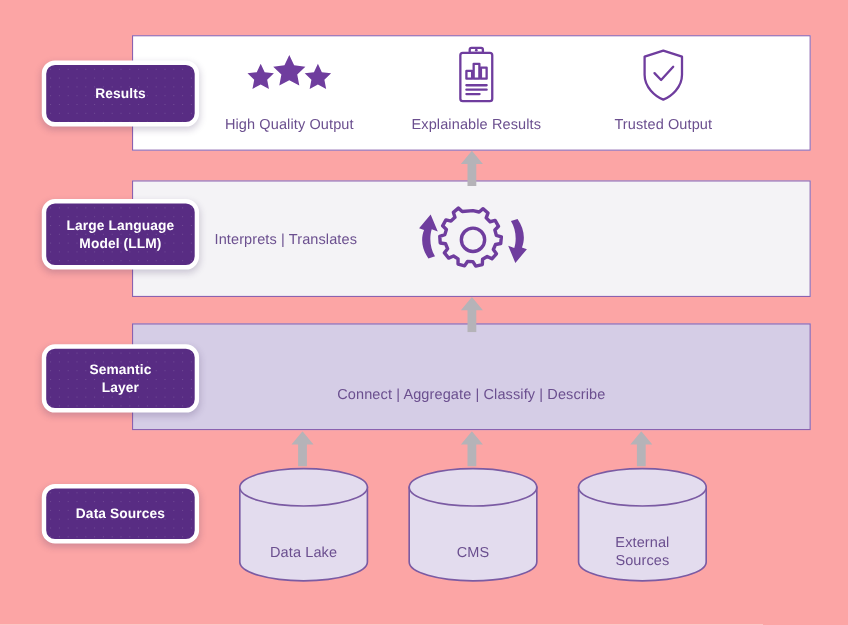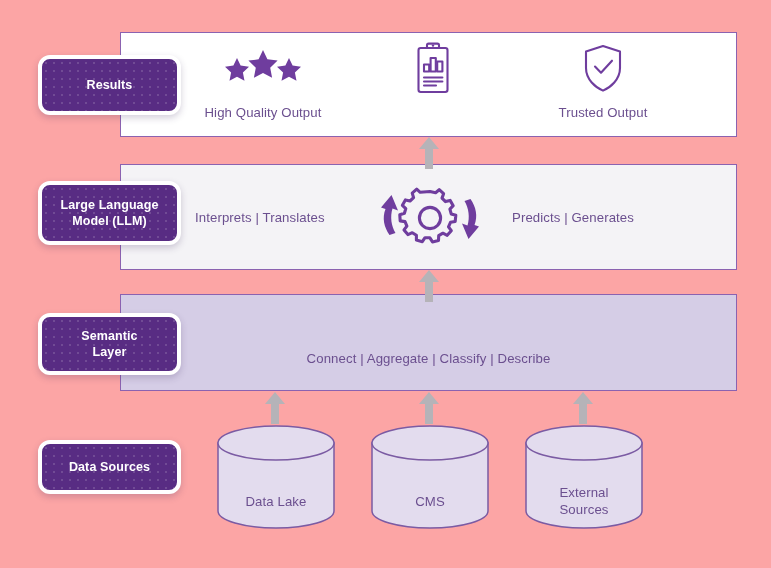--- a/index.html
+++ b/index.html
@@ -187,20 +187,21 @@
           <circle cx="22" cy="4.6" r="1.2" fill="#6f3d9e" stroke="none"></circle>
           <rect x="13" y="23.5" width="5.2" height="7"></rect>
           <rect x="19.6" y="17" width="5.2" height="13.5"></rect>
           <rect x="26.2" y="20.5" width="5.2" height="10"></rect>
           <path d="M13 36.5 h18.4"></path>
           <path d="M13 40.5 h18.4"></path>
           <path d="M13 44.5 h12"></path>
         </g>
       </svg>
     </div>
+    <div class="feature-label">Explainable Results</div>
   </div>
 
   <div class="feature-col" id="feat-2">
     <div class="feature-icon">
       <svg width="46" height="54" viewBox="0 0 46 54" aria-hidden="true">
         <g fill="none" stroke="#6f3d9e" stroke-width="2.1" stroke-linejoin="round" stroke-linecap="round">
           <path d="M23 4 L40 9.5 V26 c0 11.5 -9.6 19.6 -17 22.6 C15.6 45.6 6 37.5 6 26 V9.5 z"></path>
           <path d="M15 24.5 l6 6.2 11 -12"></path>
         </g>
       </svg>
@@ -225,21 +226,20 @@
       <g fill="none" stroke="#6f3d9e" stroke-width="3.1" stroke-linejoin="round">
         <path d="M52 6.5
                  l5.6 1.2 3.6 -3.0 4.4 4.0 -1.6 4.4 3.5 3.5 4.6 -1.2 3.1 5.3 -3.3 3.4 1.3 4.8 4.6 1.4 -0.6 6.1 -4.7 0.9 -2.0 4.5 2.8 3.9 -4.1 4.6 -4.3 -2.1 -4.2 2.5 -0.2 4.8 -6.0 1.4 -2.6 -4.1 -4.9 -0.1 -2.7 4.0 -5.9 -1.6 0.0 -4.8 -4.1 -2.6 -4.4 1.9 -3.9 -4.7 2.9 -3.8 -1.9 -4.5 -4.8 -0.7 -0.4 -6.1 4.6 -1.5 1.4 -4.7 -3.4 -3.3 3.0 -5.4 4.6 1.1 3.6 -3.4 -1.4 -4.5 4.5 -3.9 3.5 3.1 z" stroke-linecap="round"></path>
         <circle cx="52" cy="33" r="10.6"></circle>
       </g>
 
       <path d="M92.5 14 C98 22 100 31 96.5 40 L101 41.5 L90.5 54 L84 38.5 L89.5 40.5 C92 32.5 90.8 23 86.5 16 z" fill="#6f3d9e"></path>
     </svg>
   </div>
 
-  <div class="llm-text" id="llm-right">Predicts  |  Generates</div>
 
   <div class="chip" id="chip-semantic">
     <span>
       <span>Semantic</span><br>
       <span>Layer</span>
     </span>
   </div>
   <div id="semantic-ops">Connect  |  Aggregate  |  Classify  |  Describe</div>
 
   <div class="chip" id="chip-datasources">

